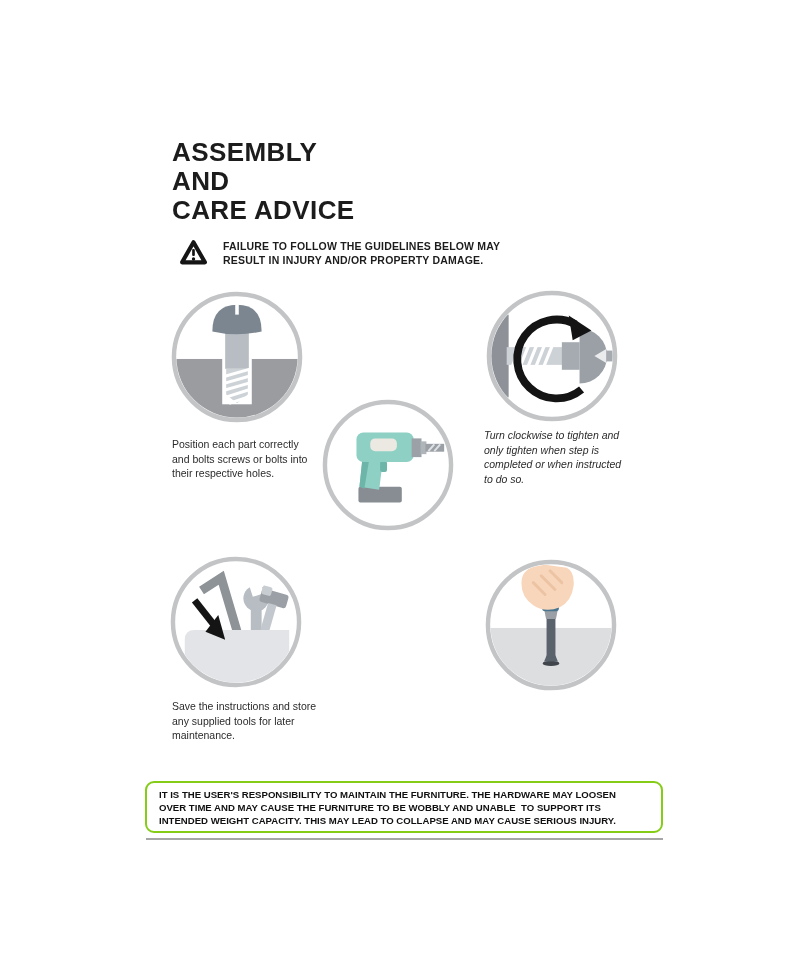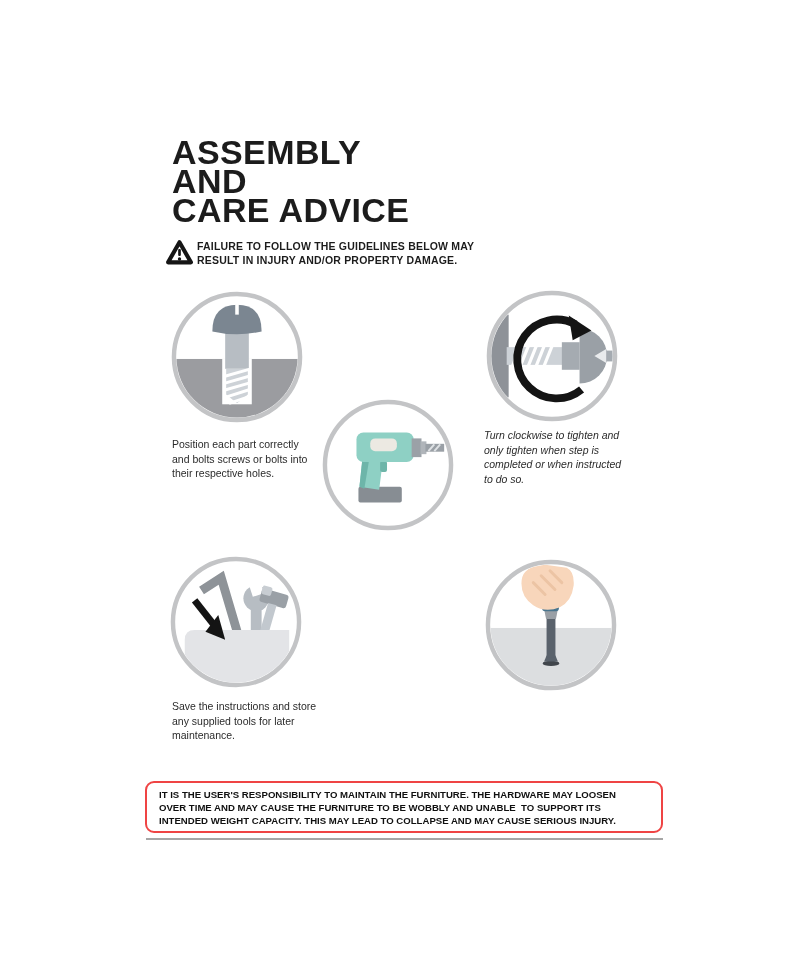--- a/index.html
+++ b/index.html
@@ -2,24 +2,24 @@
 <html><head>
 <meta charset="utf-8">
 <style>
   html,body{margin:0;padding:0;background:#fff;}
   .canvas{
     position:relative;width:800px;height:977px;background:#ffffff;
     font-family:"Liberation Sans", sans-serif;overflow:hidden;color:#1e1e1e;
   }
   .page-title{
     position:absolute;left:172px;top:138px;margin:0;
-    font-size:34px;font-weight:bold;line-height:29px;letter-spacing:.4px;
+    font-size:26px;font-weight:bold;line-height:29px;letter-spacing:.4px;
     white-space:pre-line;color:#1c1c1c;
   }
-  .hazard-row{position:absolute;left:166px;top:239px;display:flex;gap:4px;align-items:flex-start;}
+  .hazard-row{position:absolute;left:180px;top:239px;display:flex;gap:16px;align-items:flex-start;}
   .hazard-icon{width:27px;height:25px;flex:0 0 auto;margin-top:1px;}
   .hazard-text{
     margin:0;font-size:10.5px;font-weight:bold;line-height:14px;
     letter-spacing:.2px;white-space:pre-line;color:#1c1c1c;
   }
   .step-illustration{position:absolute;width:134px;height:134px;}
   #ill-1{left:170px;top:290px;}
   #ill-2{left:321px;top:398px;}
   #ill-3{left:485px;top:289px;}
   #ill-4{left:169px;top:555px;}
@@ -28,21 +28,21 @@
     position:absolute;margin:0;font-size:10.5px;line-height:14.5px;
     color:#2b2b2b;white-space:pre-line;
   }
   #cap-1{left:172px;top:437px;}
   #cap-2{left:322px;top:542px;}
   #cap-3{left:484px;top:428px;font-style:italic;}
   #cap-4{left:172px;top:699px;}
   #cap-5{left:481px;top:700px;}
   .footer-box{
     position:absolute;left:145px;top:781px;width:490px;
-    border:2px solid #ef4444;border-radius:9px;
+    border:2px solid #84cc16;border-radius:9px;
     padding:5px 12px 4px 12px;
     font-size:9.6px;font-weight:bold;line-height:13px;
     white-space:pre;color:#101010;overflow:hidden;
   }
   .divider{position:absolute;left:146px;top:838px;width:517px;height:2px;background:#a6a6a6;}
 </style>
 </head>
 <body>
 
 <div class="canvas">

